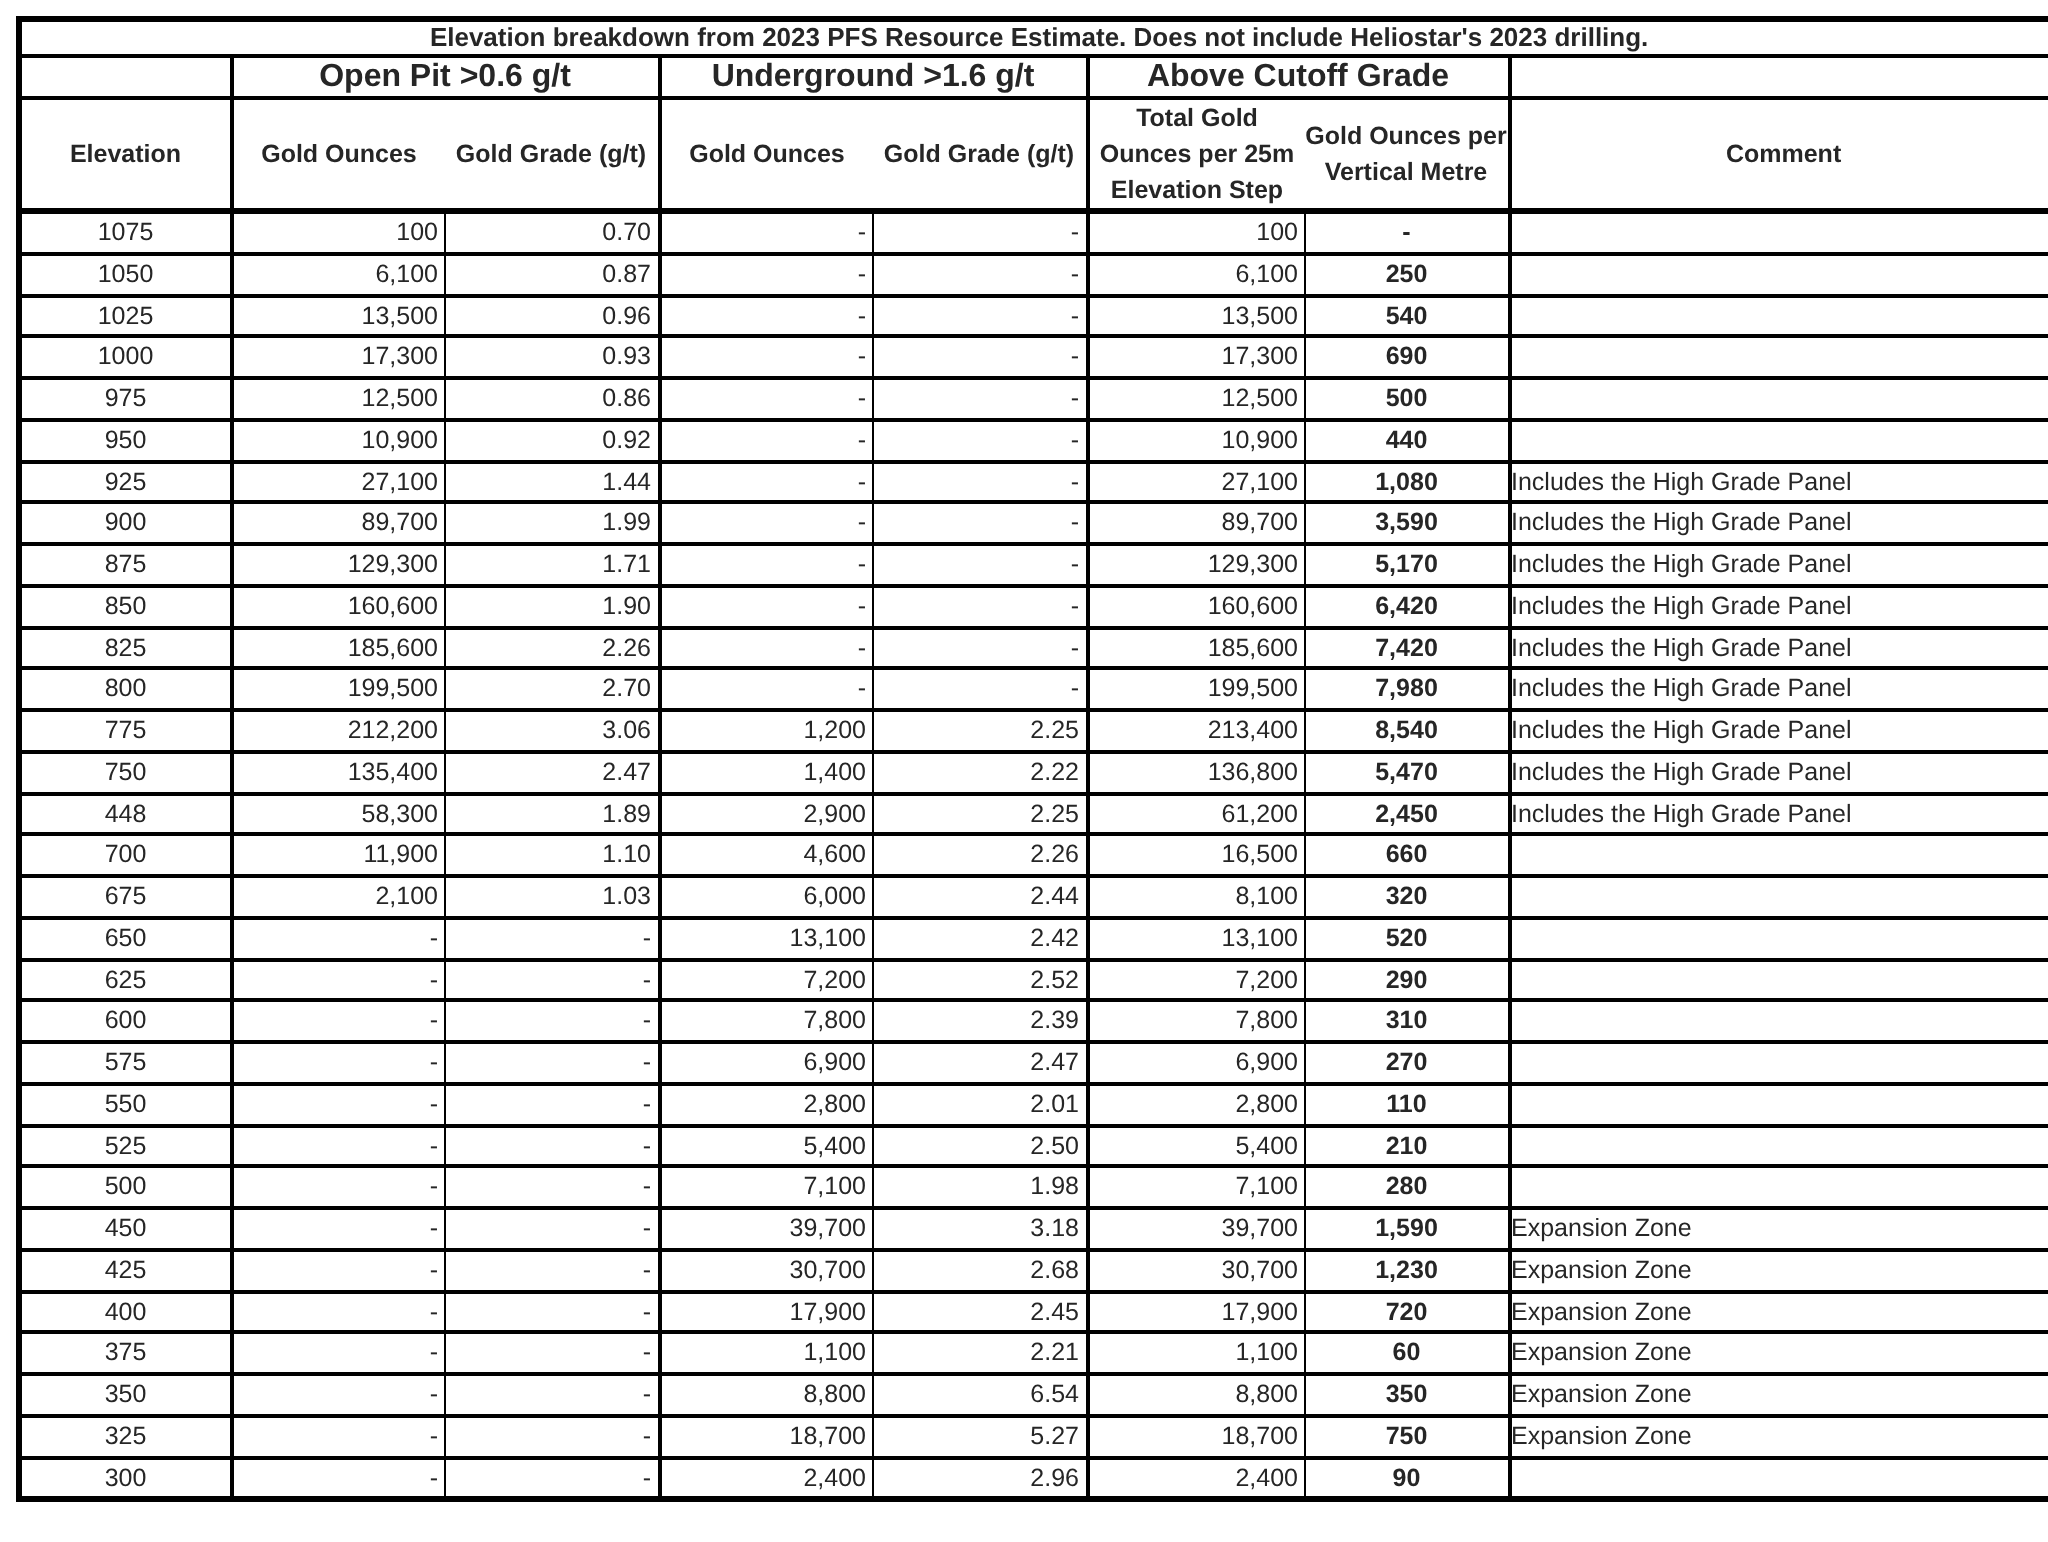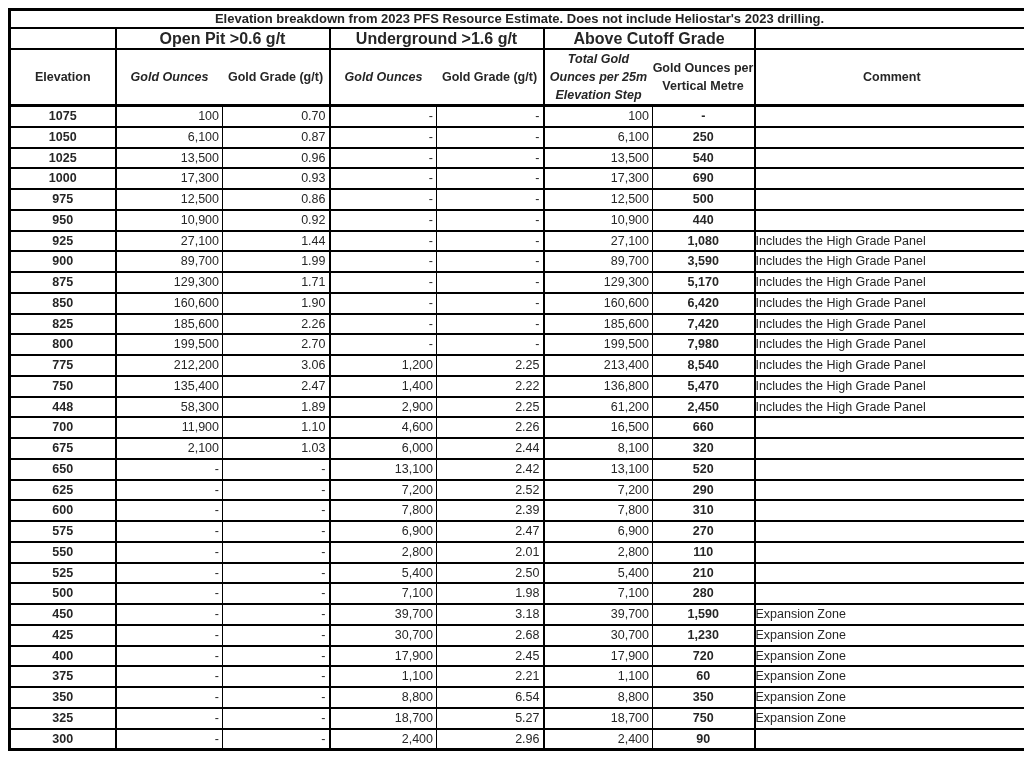--- a/index.html
+++ b/index.html
@@ -27,21 +27,21 @@
     border-top-width: 2px;
     border-bottom-width: 2px;
     padding: 0;
     overflow: hidden;
     white-space: nowrap;
     box-sizing: border-box;
   }
   
   .bl2 { border-left-width: 2px !important; }
   
-  .hide-r { border-right-style: hidden !important; font-style: italic; }
+  .hide-r { border-right-style: hidden !important; }
 
   tr.title-row th {
     height: 16px;
     font-size: 13px;
     font-weight: 700;
     text-align: center;
     line-height: 16px;
   }
   tr.group-row th {
     height: 19px;
@@ -59,21 +59,21 @@
     line-height: 18px;
     white-space: normal;
     border-bottom-width: 3px;
   }
   tbody td {
     height: 18.75px;
     font-size: 12.5px;
     line-height: 18.75px;
     vertical-align: middle;
   }
-  .c-elev    { text-align: center; font-weight: 700; }
+  .c-elev    { text-align: center; font-weight: 400; }
   .c-num     { text-align: right; padding-right: 3px !important; }
   .c-vm      { text-align: center; font-weight: 700; }
   .c-comment { text-align: left; }
 </style>
 </head>
 <body>
 
 <div class="page">
   <table class="res">
     <colgroup>

